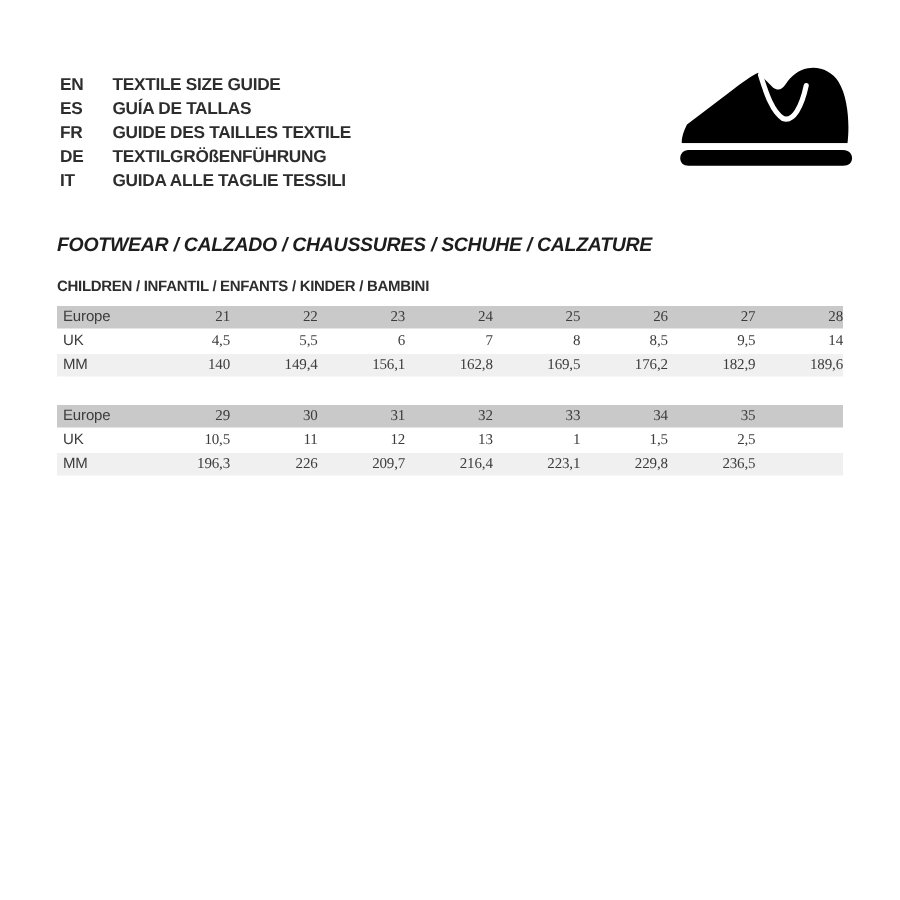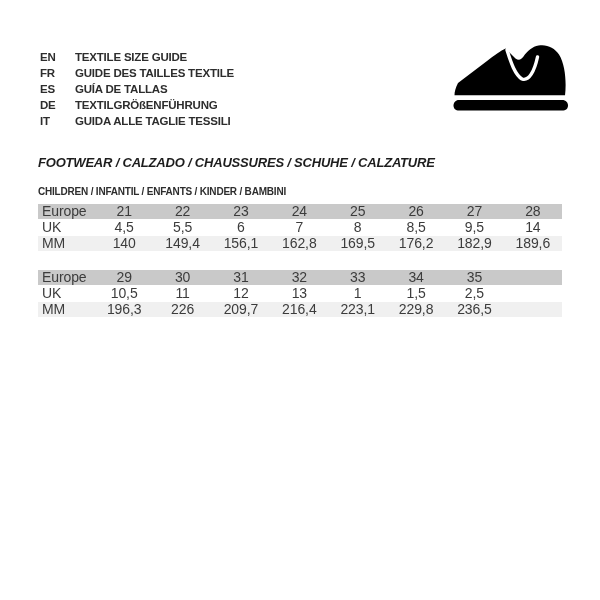--- a/index.html
+++ b/index.html
@@ -16,45 +16,45 @@
   
   .shoe { position:absolute; left:452px; top:37px; width:118px; height:74px; }
 
   
   .section-title { position:absolute; left:38px; top:155px; font-size:13px; font-weight:700; color:#1d1d1d; letter-spacing:-0.2px; white-space:nowrap;font-style:italic; }
   .subsection-title { position:absolute; left:38px; top:186px; font-size:10px; font-weight:700; color:#2d2d2d; letter-spacing:-0.2px; white-space:nowrap; }
 
   
   .tables { position:absolute; left:38px; top:204px; width:524px; }
   .size-table { margin-bottom:19px; }
-  .t-row { display:grid; grid-template-columns:57px repeat(8,1fr); height:15px; margin-bottom:1px; align-items:center; font-size:14px; color:#3c3c3c; letter-spacing:-0.1px; }
+  .t-row { display:grid; grid-template-columns:57px repeat(8,1fr); height:15px; margin-bottom:1px; align-items:center; font-size:10px; color:#3c3c3c; letter-spacing:-0.1px; }
   .r-header { background:var(--header-bg,#c9c9c9); }
   .r-plain { background:#ffffff; }
   .r-alt { background:var(--alt-bg,#f0f0f0); }
   .cell { line-height:15px; }
   .cell.label { padding-left:4px; text-align:left; }
-  .cell.val { text-align:center; }
+  .cell.val { text-align:right;font-family:Liberation Serif, serif; }
 </style>
 </head>
 <body>
 
 <div class="page">
 
   <div class="lang-block" id="langList">
       <div class="lang-row">
         <span class="lang-code">EN</span>
         <span class="lang-label">TEXTILE SIZE GUIDE</span>
       </div>
       <div class="lang-row">
+        <span class="lang-code">ES</span>
+        <span class="lang-label">GUÍA DE TALLAS</span>
+      </div>
+      <div class="lang-row">
         <span class="lang-code">FR</span>
         <span class="lang-label">GUIDE DES TAILLES TEXTILE</span>
-      </div>
-      <div class="lang-row">
-        <span class="lang-code">ES</span>
-        <span class="lang-label">GUÍA DE TALLAS</span>
       </div>
       <div class="lang-row">
         <span class="lang-code">DE</span>
         <span class="lang-label">TEXTILGRÖßENFÜHRUNG</span>
       </div>
       <div class="lang-row">
         <span class="lang-code">IT</span>
         <span class="lang-label">GUIDA ALLE TAGLIE TESSILI</span>
       </div>
     </div>

